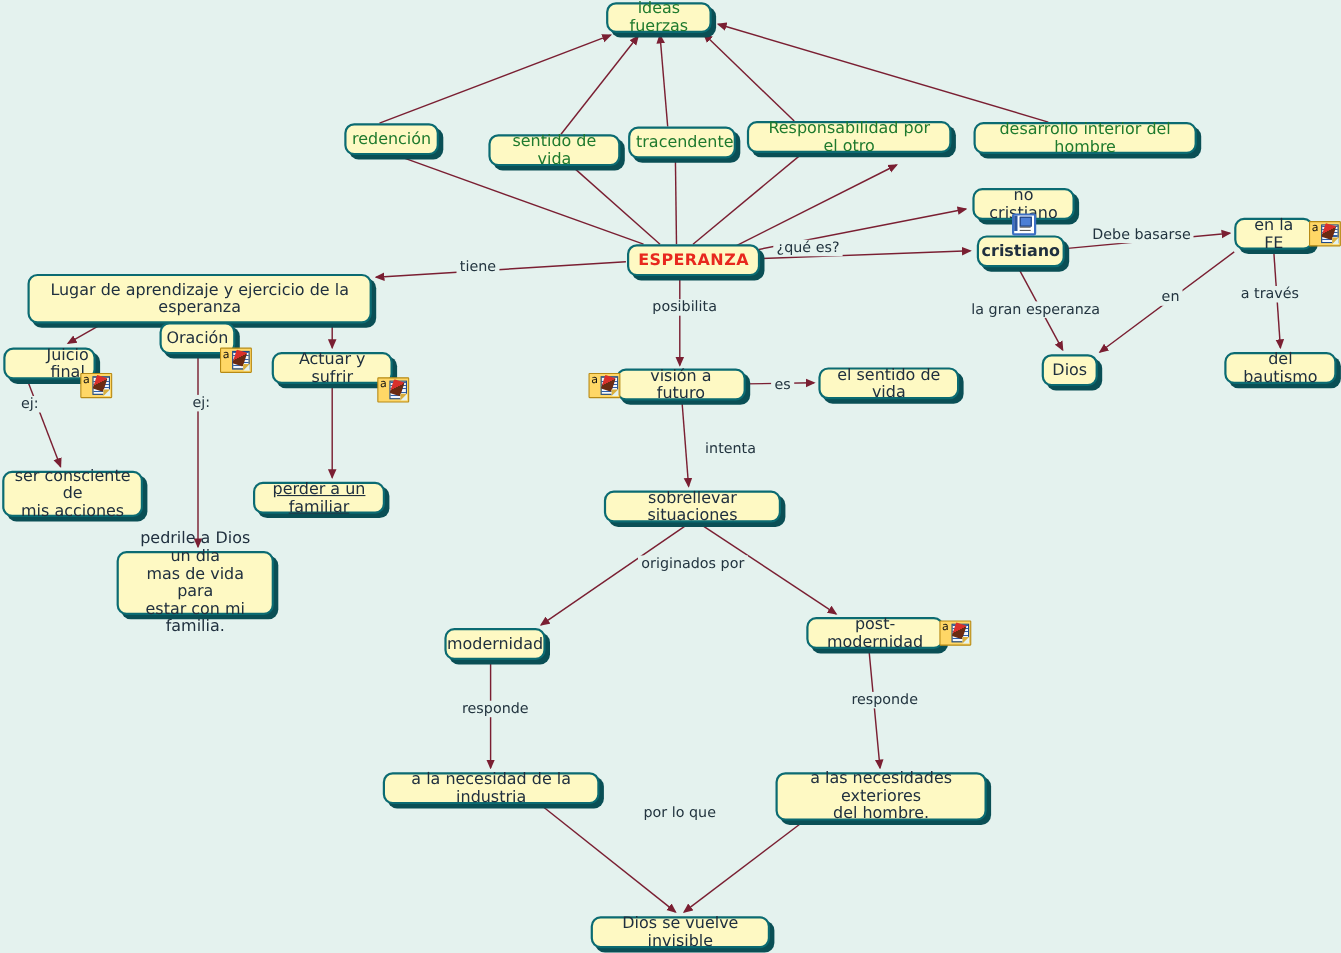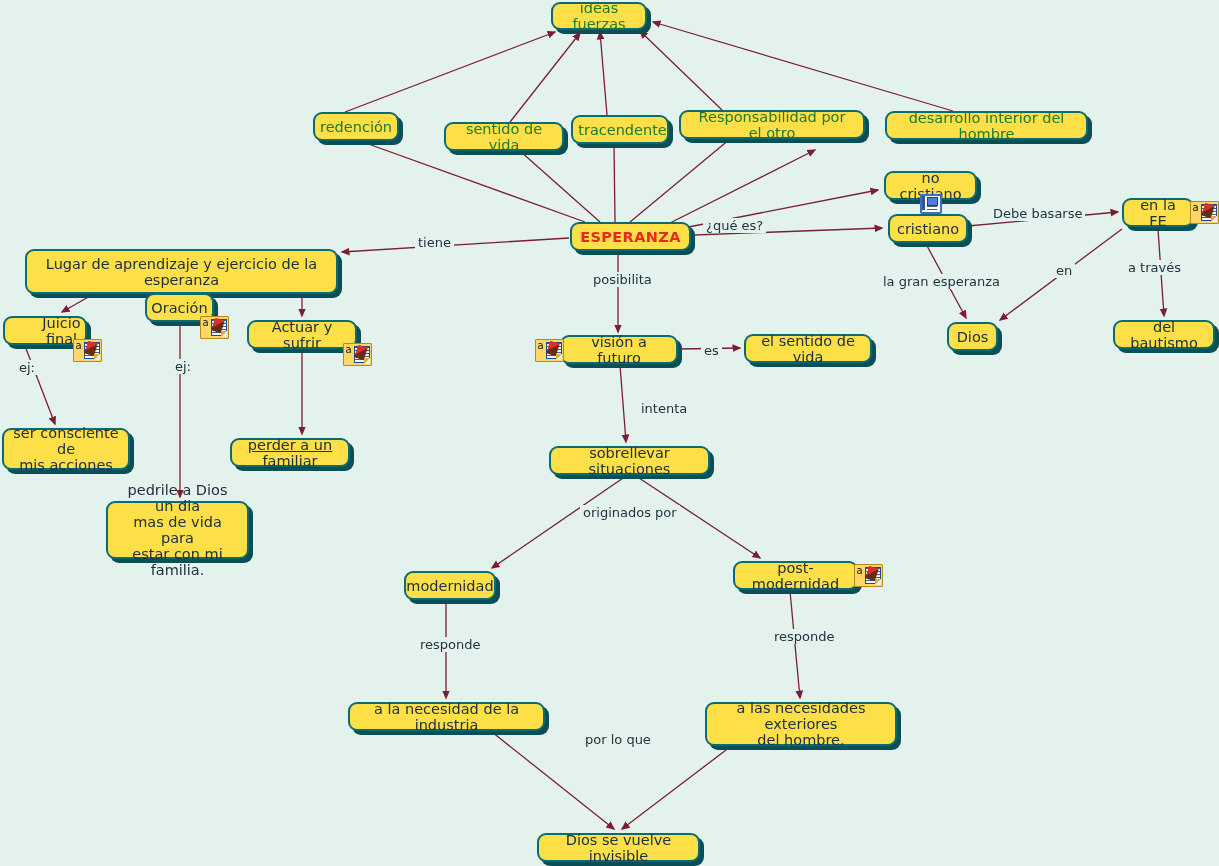--- a/index.html
+++ b/index.html
@@ -10,21 +10,21 @@
     font-family:"DejaVu Sans","Liberation Sans",sans-serif;
     position:relative;
     overflow:hidden;
   }
   #canvas{position:absolute;left:0;top:0;width:1219px;height:866px;}
   #edges{position:absolute;left:0;top:0;width:1219px;height:866px;}
 
   .node{
     position:absolute;
     box-sizing:border-box;
-    background:#fde047;
+    background:#fef9c3;
     border:2px solid #0b6b72;
     border-radius:9px;
     box-shadow:4px 4px 0 0 #0a4f55;
     display:flex;
     align-items:center;
     justify-content:center;
     text-align:center;
     color:#20303f;
     font-size:14.5px;
     line-height:16px;
@@ -159,21 +159,21 @@
       <div class="node green" style="left: 885px; top: 111px; width: 203px; height: 29px;"><span>desarrollo interior del hombre</span></div>
       <div class="node red" style="left: 570px; top: 222px; width: 121px; height: 29px;"><span>ESPERANZA</span></div>
       <div class="node" style="left: 884px; top: 171px; width: 93px; height: 29px;"><span>no cristiano</span></div>
       <div class="pic-icon" style="left: 919.5px; top: 194px;">
         <div class="frame"></div>
         <div class="bar"></div>
         <div class="thumb"></div>
         <div class="tl" style="top:12px"></div>
         <div class="tl" style="top:15px"></div>
       </div>
-      <div class="node" style="left: 888px; top: 214px; width: 80px; height: 29px;"><span>cristiano</span></div>
+      <div class="node" style="left: 888px; top: 214px; width: 80px; height: 29px; font-weight: bold;"><span>cristiano</span></div>
       <div class="node" style="left: 1122px; top: 198px; width: 72px; height: 29px;"><span>en la FE</span></div>
       <div class="note-icon" style="left: 1190px; top: 201px;">
         <div class="paper"></div>
         <div class="lines"></div>
         <div class="pencil"></div>
         <div class="aa">a</div>
         <div class="fold"></div>
       </div>
       <div class="node" style="left: 947px; top: 322px; width: 51px; height: 29px;"><span>Dios</span></div>
       <div class="node" style="left: 1113px; top: 320px; width: 102px; height: 29px;"><span>del bautismo</span></div>

